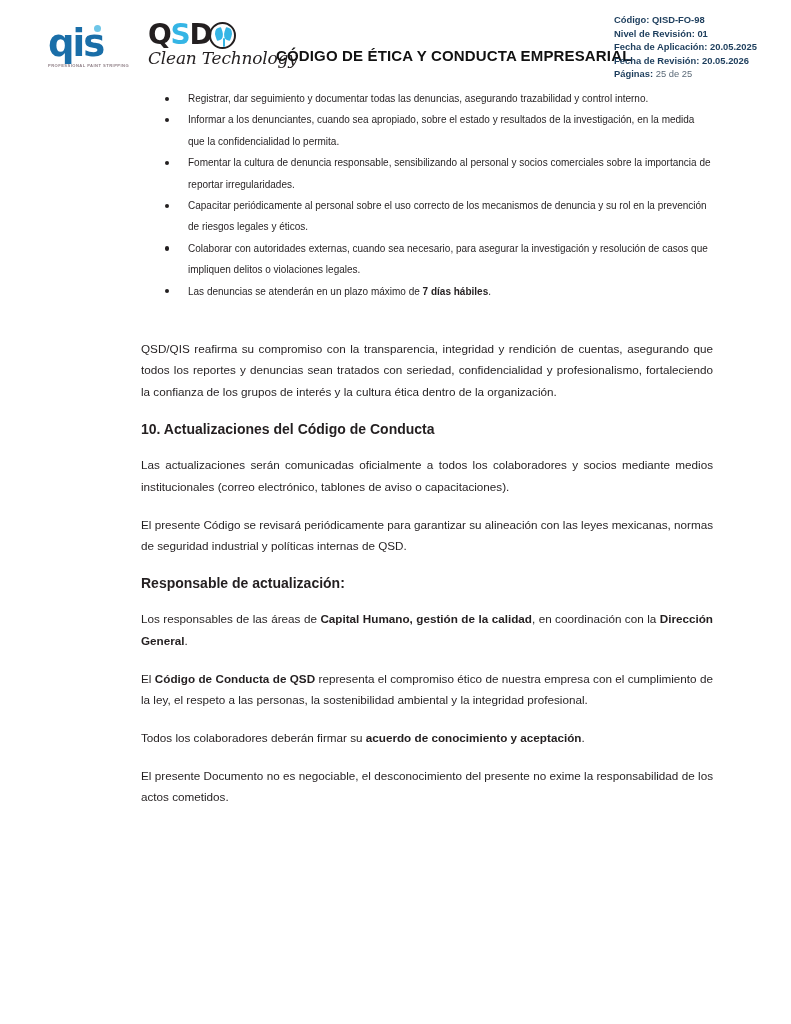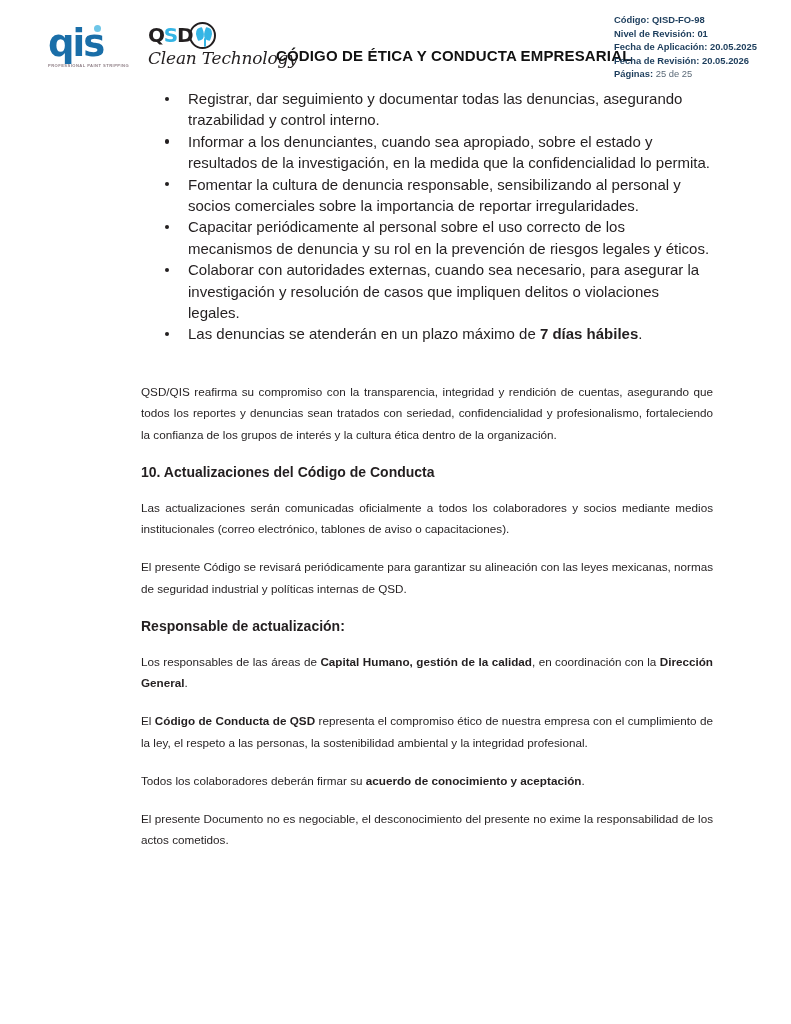--- a/index.html
+++ b/index.html
@@ -68,21 +68,21 @@
     margin-top: 1px;
     white-space: nowrap;
   }
 
   
   .qsd-logo { position: relative; width: 104px; margin-left: 2px; }
   .qsd-row { display: flex; align-items: center; }
   .qsd-word {
     font-family: "DejaVu Sans", sans-serif;
     font-weight: bold;
-    font-size: 20px;
+    font-size: 28px;
     letter-spacing: -1.2px;
     line-height: 0.95;
     color: #231f20;
   }
   .qsd-word .s { color: #35b5e5; }
   .qsd-mark {
     width: 27px; height: 27px;
     border: 2.4px solid #231f20;
     border-radius: 50%;
     margin-left: -3px;
@@ -157,21 +157,21 @@
   }
 
   ul.bullets {
     list-style: none;
     margin: 0;
     padding: 0;
   }
   ul.bullets > li {
     position: relative;
     padding-left: 47px;
-    font-size: 15px;
+    font-size: 10px;
     line-height: 21.4px;
     color: #231f20;
     margin: 0;
   }
   ul.bullets > li::before {
     content: "";
     position: absolute;
     left: 24px;
     top: 8.6px;
     width: 4.2px; height: 4.2px;

